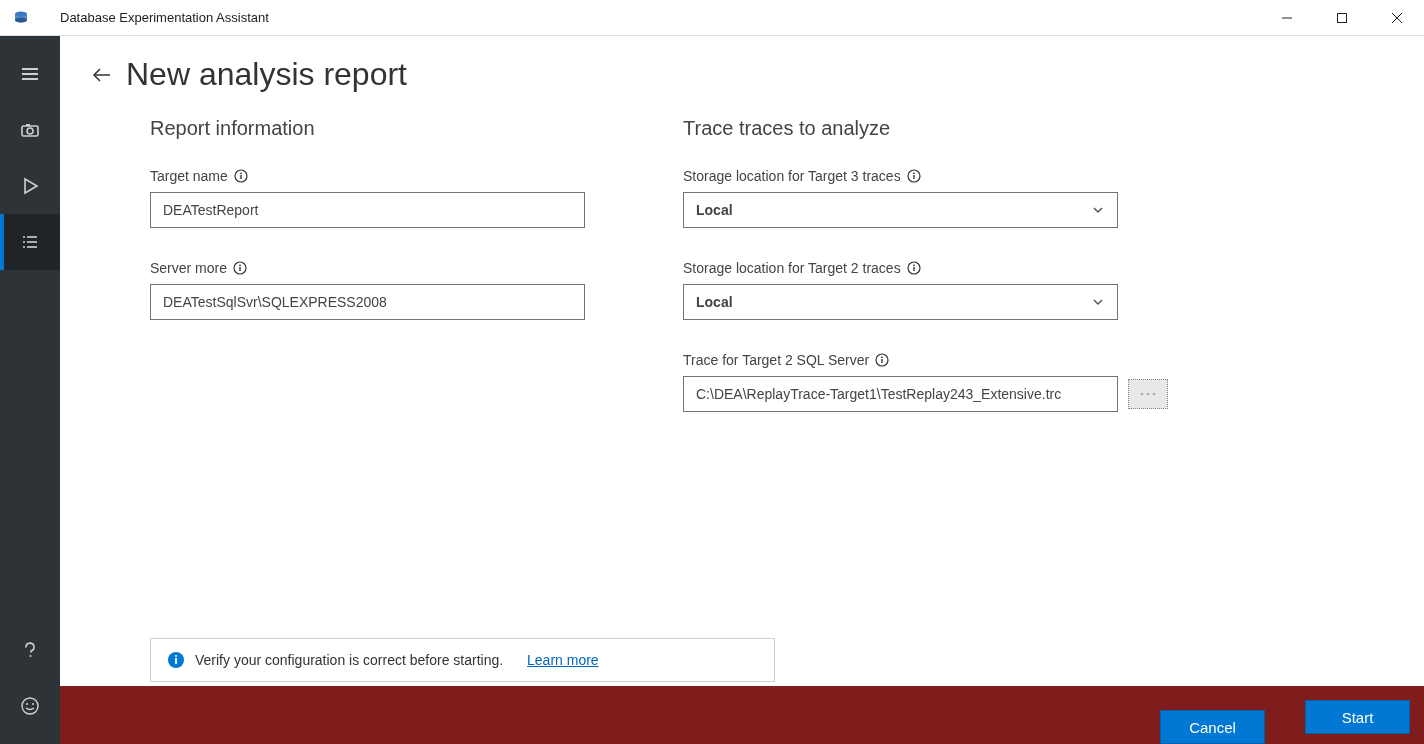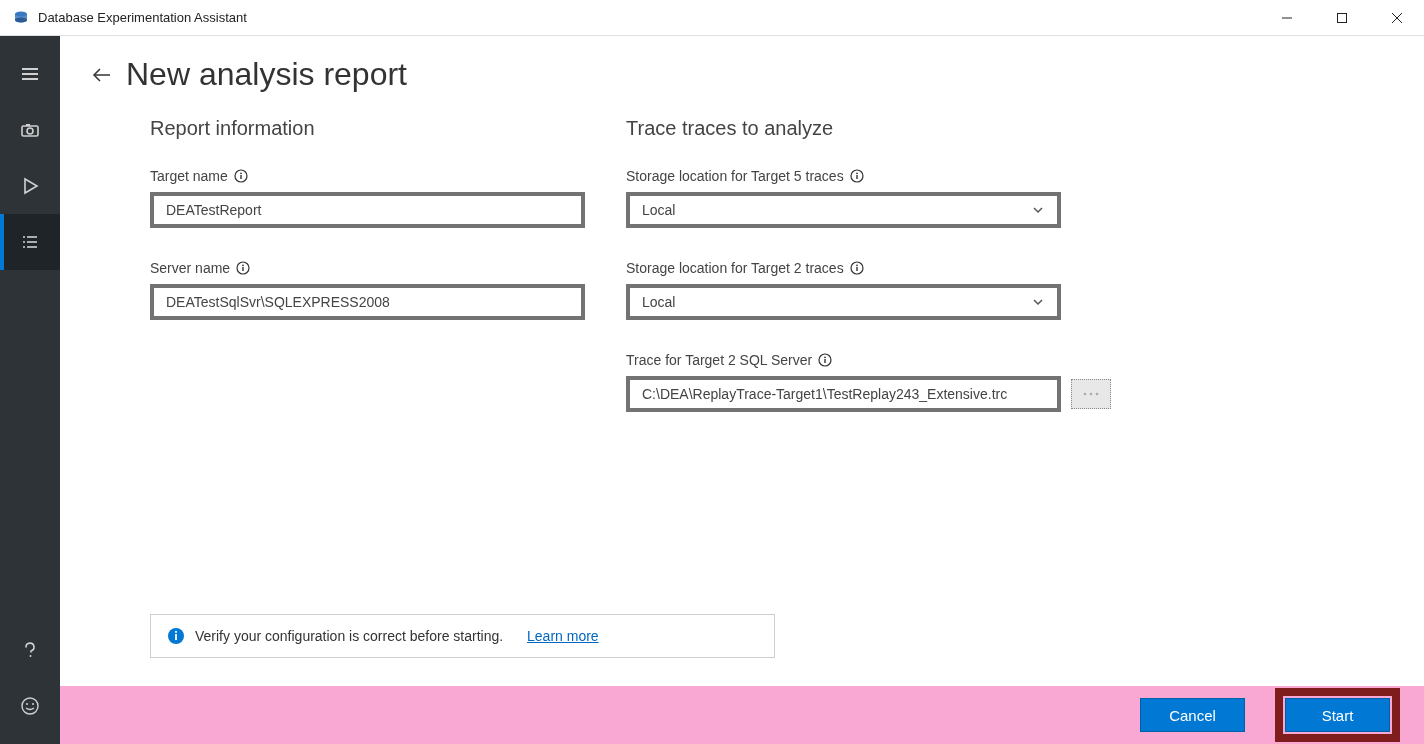--- a/index.html
+++ b/index.html
@@ -21,21 +21,21 @@
     align-items: center;
     padding-left: 12px;
     border-bottom: 1px solid #e0e0e0;
     background: #fff;
   }
   .titlebar .app-icon {
     width: 18px; height: 18px;
     margin-right: 8px;
     display: flex; align-items: center; justify-content: center;
   }
-  .titlebar .title-text { font-size: 13px; color: #222; }
+  .titlebar .title-text { font-size: 13px; color: #222; margin-left: 22px; }
   .window-controls {
     margin-left: auto;
     display: flex;
     height: 100%;
   }
   .window-controls .wc {
     width: 55px; height: 100%;
     display: flex; align-items: center; justify-content: center;
     cursor: pointer;
   }
@@ -89,21 +89,21 @@
     margin-right: 10px;
   }
   .page-title {
     font-size: 32px;
     font-weight: 300;
     color: #333;
   }
   .form-area {
     flex: 1;
     display: flex;
-    gap: 36px;
+    gap: 93px;
     padding: 12px 50px 10px 90px;
   }
   .col { width: 440px; }
   .section-heading {
     font-size: 20px;
     font-weight: 400;
     color: #444;
     margin-bottom: 28px;
   }
   .field-label {
@@ -114,65 +114,66 @@
     gap: 6px;
     margin-bottom: 8px;
   }
   .info-icon {
     width: 14px; height: 14px;
     display: inline-flex;
   }
   .text-input, .select-input {
     width: 435px;
     height: 36px;
-    border: 4px solid #737373;
+    border: 1px solid #737373;
     padding: 0 12px;
     font-size: 14px;
     color: #444;
     background: #fff;
   }
   .select-input {
     display: flex; align-items: center; justify-content: space-between;
     cursor: pointer;
+    font-weight: bold;
   }
   .input-row { display: flex; align-items: center; gap: 10px; }
   .browse-btn {
     width: 40px; height: 30px;
     background: #d8d8d8;
     display: flex; align-items: center; justify-content: center;
     cursor: pointer;
     border: none;
   }
   .browse-btn.dotted { border: 1px dotted #888; background: #e8e8e8; }
   .field-block { margin-bottom: 32px; }
   
-  .notice-wrap { padding: 0 50px 28px 90px; }
+  .notice-wrap { padding: 0 50px 4px 90px; }
   .notice {
     border: 1px solid #cfcfcf;
     padding: 12px 16px;
     display: flex;
     align-items: center;
     gap: 10px;
     font-size: 14px;
     max-width: 625px;
   }
   .notice .info-circle {
     width: 18px; height: 18px;
     display: inline-flex;
   }
   .notice .learn-more { color: #0067c0; text-decoration: underline; cursor: pointer; }
   
   .footer {
     height: 58px;
-    background: #f9a8d4;
-    display: flex;
-    align-items: center;
+    background: #7f1d1d;
+    display: flex;
+    align-items: flex-end;
     justify-content: flex-end;
     gap: 30px;
-    padding-right: 24px;
+    padding-right: 4px;
   }
   .btn {
     height: 34px;
     min-width: 105px;
     padding: 0 22px;
     display: flex; align-items: center; justify-content: center;
     border: 1px solid #0060a8;
     background: #0078d4;
     color: #fff;
     font-size: 15px;
@@ -291,39 +292,39 @@
                   <circle cx="7" cy="4.3" r="0.9" fill="#333"></circle>
                   <line x1="7" y1="6" x2="7" y2="10" stroke="#333" stroke-width="1.4"></line>
                 </svg>
             </span>
           </div>
           <input class="text-input" value="DEATestReport" style="">
         </div>
 
         <div class="field-block">
           <div class="field-label">
-            <span>Server name</span>
+            <span>Server more</span>
             <span class="info-icon">
               <svg width="14" height="14" viewBox="0 0 14 14">
                   <circle cx="7" cy="7" r="6" fill="none" stroke="#333" stroke-width="1.2"></circle>
                   <circle cx="7" cy="4.3" r="0.9" fill="#333"></circle>
                   <line x1="7" y1="6" x2="7" y2="10" stroke="#333" stroke-width="1.4"></line>
                 </svg>
             </span>
           </div>
           <input class="text-input" value="DEATestSqlSvr\SQLEXPRESS2008" style="">
         </div>
       </div>
 
       <div class="col" style="width:510px">
         <div class="section-heading">Trace traces to analyze</div>
 
         <div class="field-block">
           <div class="field-label">
-            <span>Storage location for Target 5 traces</span>
+            <span>Storage location for Target 3 traces</span>
             <span class="info-icon">
               <svg width="14" height="14" viewBox="0 0 14 14">
                   <circle cx="7" cy="7" r="6" fill="none" stroke="#333" stroke-width="1.2"></circle>
                   <circle cx="7" cy="4.3" r="0.9" fill="#333"></circle>
                   <line x1="7" y1="6" x2="7" y2="10" stroke="#333" stroke-width="1.4"></line>
                 </svg>
             </span>
           </div>
           <div class="select-input">
             <span>Local</span>

